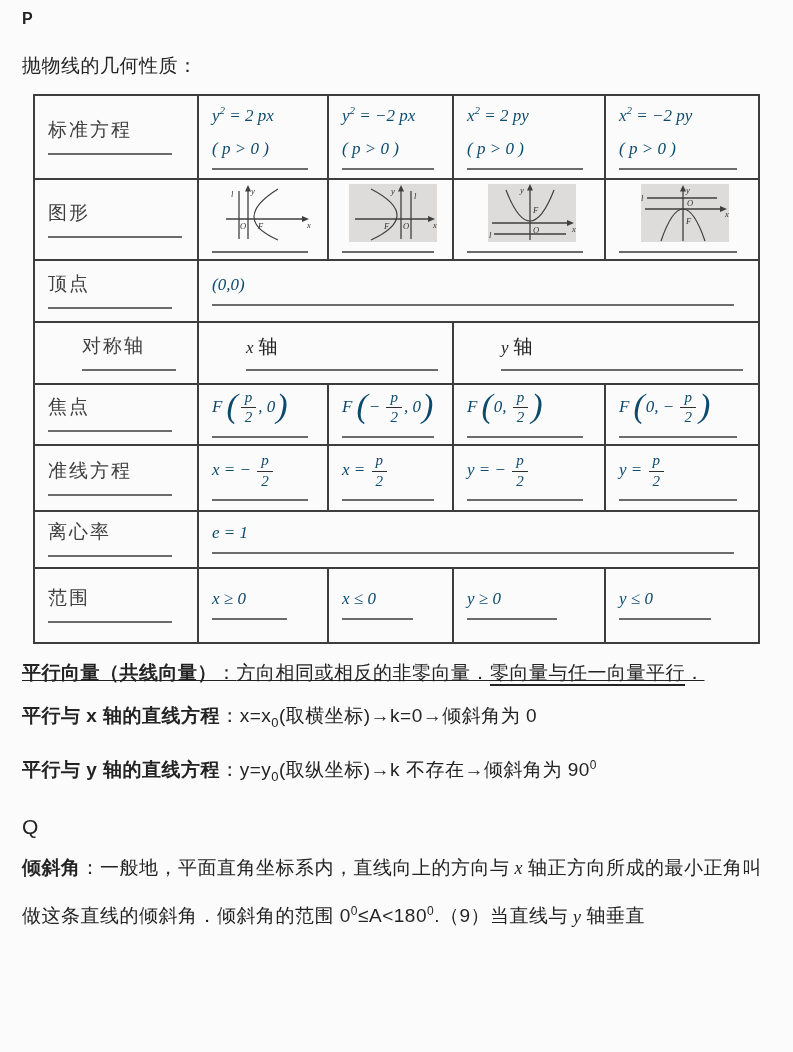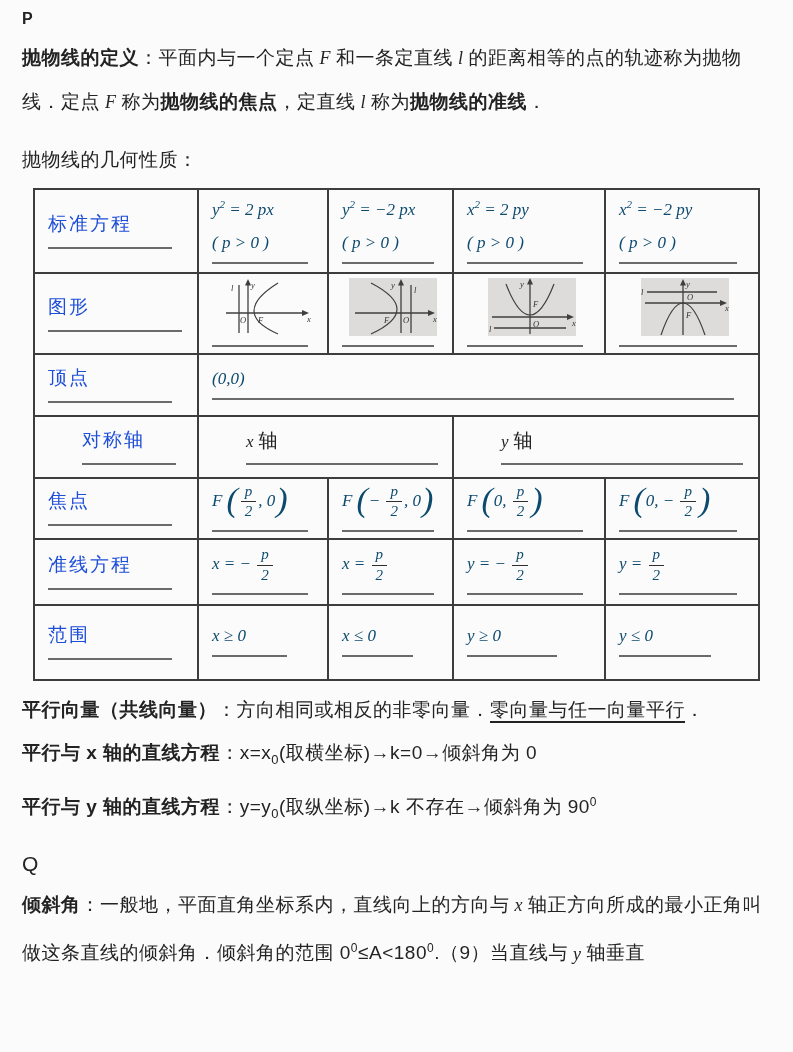--- a/index.html
+++ b/index.html
@@ -28,21 +28,21 @@
     width:725px; margin:15px 0 16px 11px;
   }
   .props td {
     border:2px solid #3d3d3d; vertical-align:middle;
     padding:4px 8px 6px 13px; overflow:hidden;
   }
   tr.r1 td{ height:84px; } tr.r2 td{ height:68px; } tr.r3 td{ height:62px; }
   tr.r4 td{ height:62px;padding-left:47px; } tr.r5 td{ height:58px; } tr.r6 td{ height:66px; }
   tr.r7 td{ height:57px; } tr.r8 td{ height:75px; }
 
-  .label-text { font-size:19px; letter-spacing:2px; color:#1d4ed8; }
+  .label-text { font-size:19px; letter-spacing:2px; color:#404040; }
   .bl { border-bottom:2px solid #6b6b6b; }
   .bl-label { width:88%; margin-top:10px; }
   .bl-val { width:90%; margin-top:9px; }
   .bl-wide { width:97%; margin-top:9px; }
 
   .math {
     font-family:Liberation Serif, serif;
     font-style:italic; font-size:17px; color:#0c4a6e; white-space:nowrap;
   }
   .math sup { font-size:11px; font-style:italic; }
@@ -63,21 +63,20 @@
   .q-label { font-weight:normal; font-size:21px; margin-top:24px; line-height:26px; }
   .para2 { margin-top:23px; }
 </style>
 </head>
 <body>
 
 <div>
 
   <div class="sec-label">P</div>
 
-  <p class="para" style="margin-top:6px;"><b>抛物线的定义</b><span>：</span><span>平面内与一个定点</span><span class="v">F</span><span>和一条定直线</span><span class="v">l</span><span>的距离相等的点的轨迹称为抛物线．定点</span><span class="v">F</span><span>称为</span><b>抛物线的焦点</b><span>，定直线</span><span class="v">l</span><span>称为</span><b>抛物线的准线</b><span>．</span></p>
 
   <p class="line para2">抛物线的几何性质：</p>
 
   <table class="props">
     <colgroup>
       <col style="width:164px">
         <col style="width:130px">
         <col style="width:125px">
         <col style="width:152px">
         <col style="width:154px">
@@ -258,20 +257,30 @@
       <td>
         <div class="math"><span>y = − </span><span class="frac"><span class="num">p</span><span class="den">2</span></span></div>
         <div class="bl bl-val"></div>
       </td>
       <td>
         <div class="math"><span>y = </span><span class="frac"><span class="num">p</span><span class="den">2</span></span></div>
         <div class="bl bl-val"></div>
       </td>
     </tr>
 
+    <tr class="r7">
+      <td>
+        <div class="label-text">离心率</div>
+        <div class="bl bl-label"></div>
+      </td>
+      <td colspan="4">
+        <div class="math"><span>e</span><span> = 1</span></div>
+        <div class="bl bl-wide"></div>
+      </td>
+    </tr>
 
     <tr class="r8">
       <td>
         <div class="label-text">范围</div>
         <div class="bl bl-label"></div>
       </td>
       <td>
         <div class="math">x ≥ 0</div>
         <div class="bl bl-val" style="width:70%;"></div>
       </td>
@@ -284,21 +293,21 @@
         <div class="bl bl-val" style="width:70%;"></div>
       </td>
       <td>
         <div class="math">y ≤ 0</div>
         <div class="bl bl-val" style="width:70%;"></div>
       </td>
     </tr>
   </tbody>
     </table>
 
-  <p class="line" style="margin-top:16px;"><b>平行向量（共线向量）</b><span>：</span><span>方向相同或相反的非零向量．</span><span class="u">零向量与任一向量平行</span><span>．</span></p>
+  <p class="line" style="margin-top:16px;text-decoration:underline;"><b>平行向量（共线向量）</b><span>：</span><span>方向相同或相反的非零向量．</span><span class="u">零向量与任一向量平行</span><span>．</span></p>
 
   <p class="line"><b>平行与 x 轴的直线方程</b><span>：</span><span>x=x</span><sub class="s0">0</sub><span>(取横坐标)→k=0→倾斜角为 0</span></p>
 
   <p class="line"><b>平行与 y 轴的直线方程</b><span>：</span><span>y=y</span><sub class="s0">0</sub><span>(取纵坐标)→k 不存在→倾斜角为 90</span><sup class="s0">0</sup></p>
 
   <div class="q-label">Q</div>
 
   <p class="para" style="margin-top:6px;"><b>倾斜角</b><span>：</span><span>一般地，平面直角坐标系内，直线向上的方向与</span><span class="v">x</span><span>轴正方向所成的最小正角叫做这条直线的倾斜角．倾斜角的范围 0</span><sup class="s0">0</sup><span>≤A&lt;180</span><sup class="s0">0</sup><span>.（9）当直线与</span><span class="v">y</span><span>轴垂直</span></p>
 
 </div>

